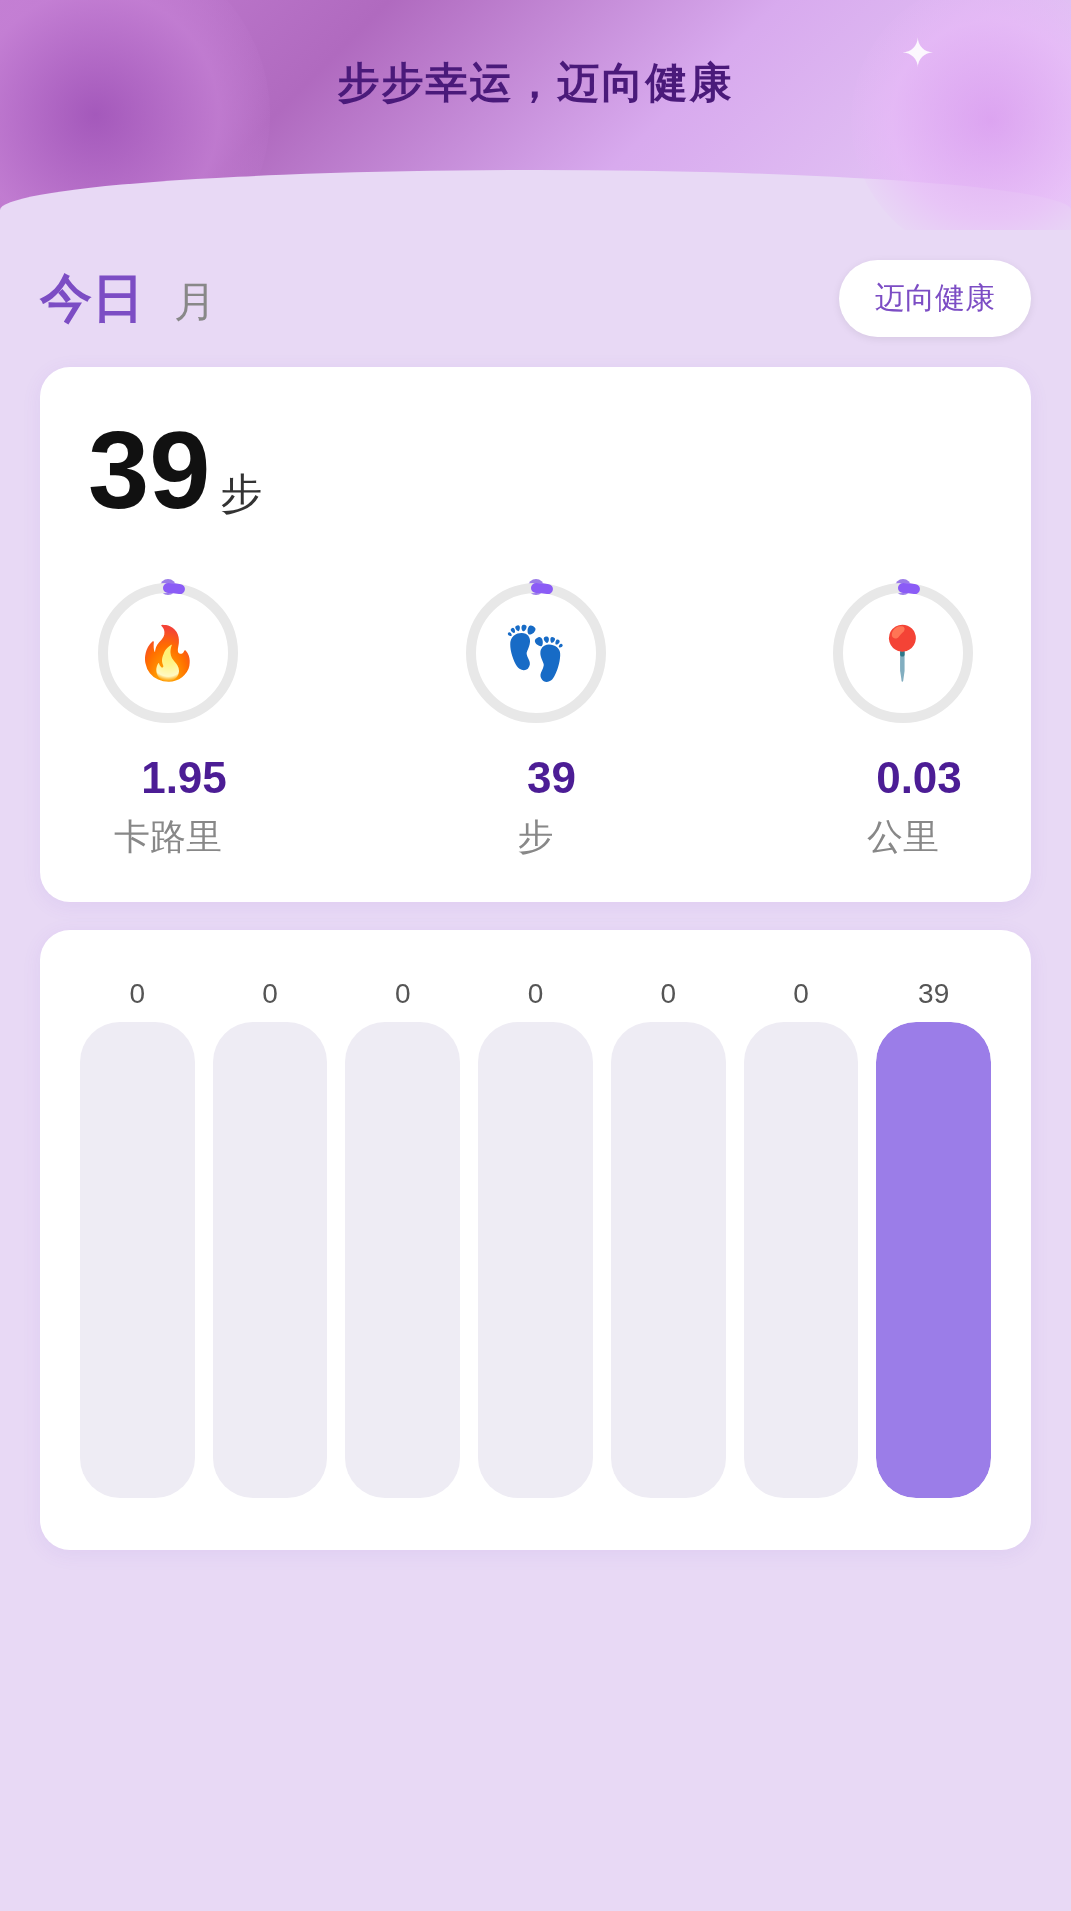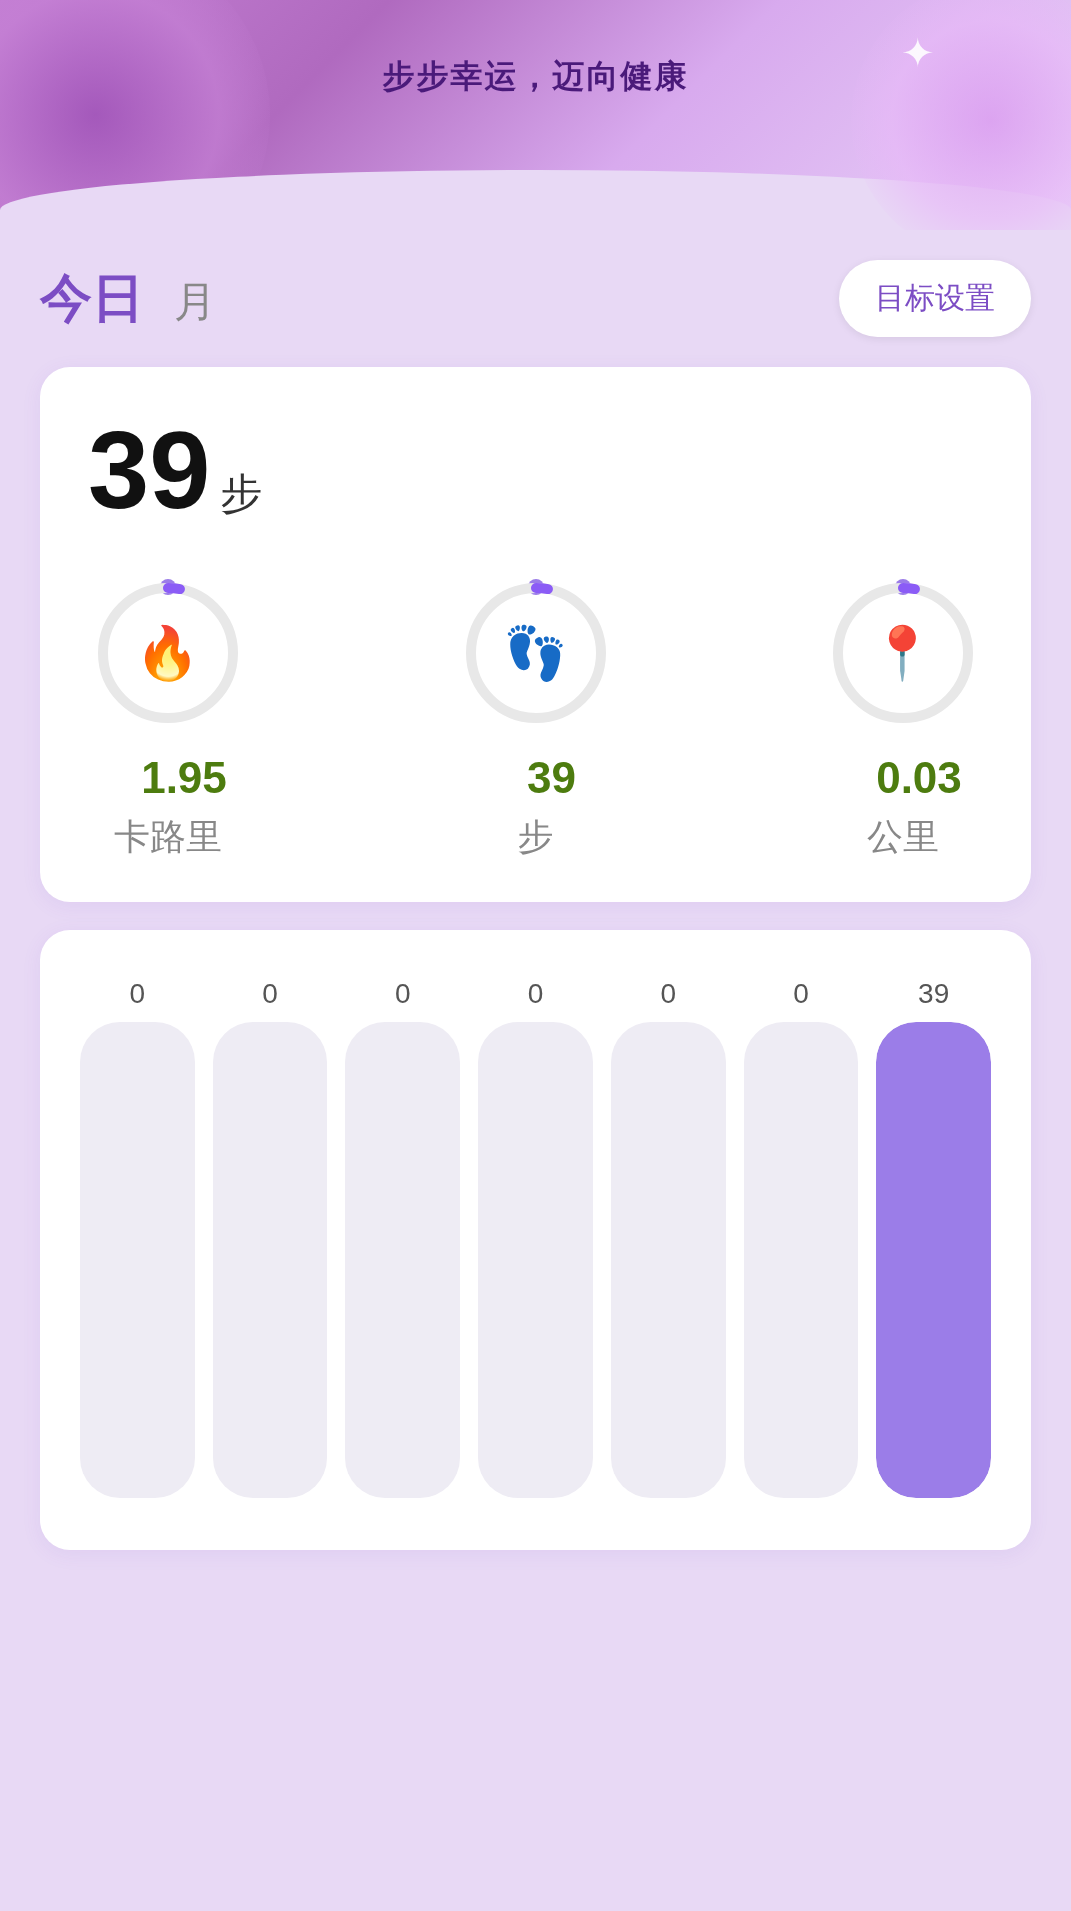--- a/index.html
+++ b/index.html
@@ -52,21 +52,21 @@
       width: 50px; height: 50px;
       color: white;
       opacity: 0.9;
       font-size: 40px;
       z-index: 2;
     }
 
     .hero-title {
       position: relative;
       z-index: 3;
-      font-size: 32px;
+      font-size: 42px;
       font-weight: 700;
       color: #4a1a7a;
       letter-spacing: 2px;
       text-align: right;
     }
 
     
     .hero-bottom {
       position: absolute;
       bottom: 0; left: 0; right: 0;
@@ -194,21 +194,21 @@
     .ring-icon {
       position: absolute;
       top: 50%; left: 50%;
       transform: translate(-50%, -50%);
       font-size: 52px;
     }
 
     .metric-value {
       font-size: 44px;
       font-weight: 700;
-      color: #4d7c0f;
+      color: #4c1d95;
       margin-left: 32px;
     }
 
     .metric-label {
       font-size: 36px;
       color: #888;
       margin-top: -10px;
     }
 
     
@@ -283,21 +283,21 @@
   <div class="hero-bottom"></div>
 </div>
 
 <div class="content">
 
   <div class="tab-row">
     <div class="tab-group">
       <span class="tab-today">今日</span>
       <span class="tab-month">月</span>
     </div>
-    <button class="btn-goal">目标设置</button>
+    <button class="btn-goal">迈向健康</button>
   </div>
 
   <div class="stats-card">
 
     <div class="steps-display">
       <span class="steps-number">39</span>
       <span class="steps-unit">步</span>
     </div>
 
     <div class="metrics-row">

